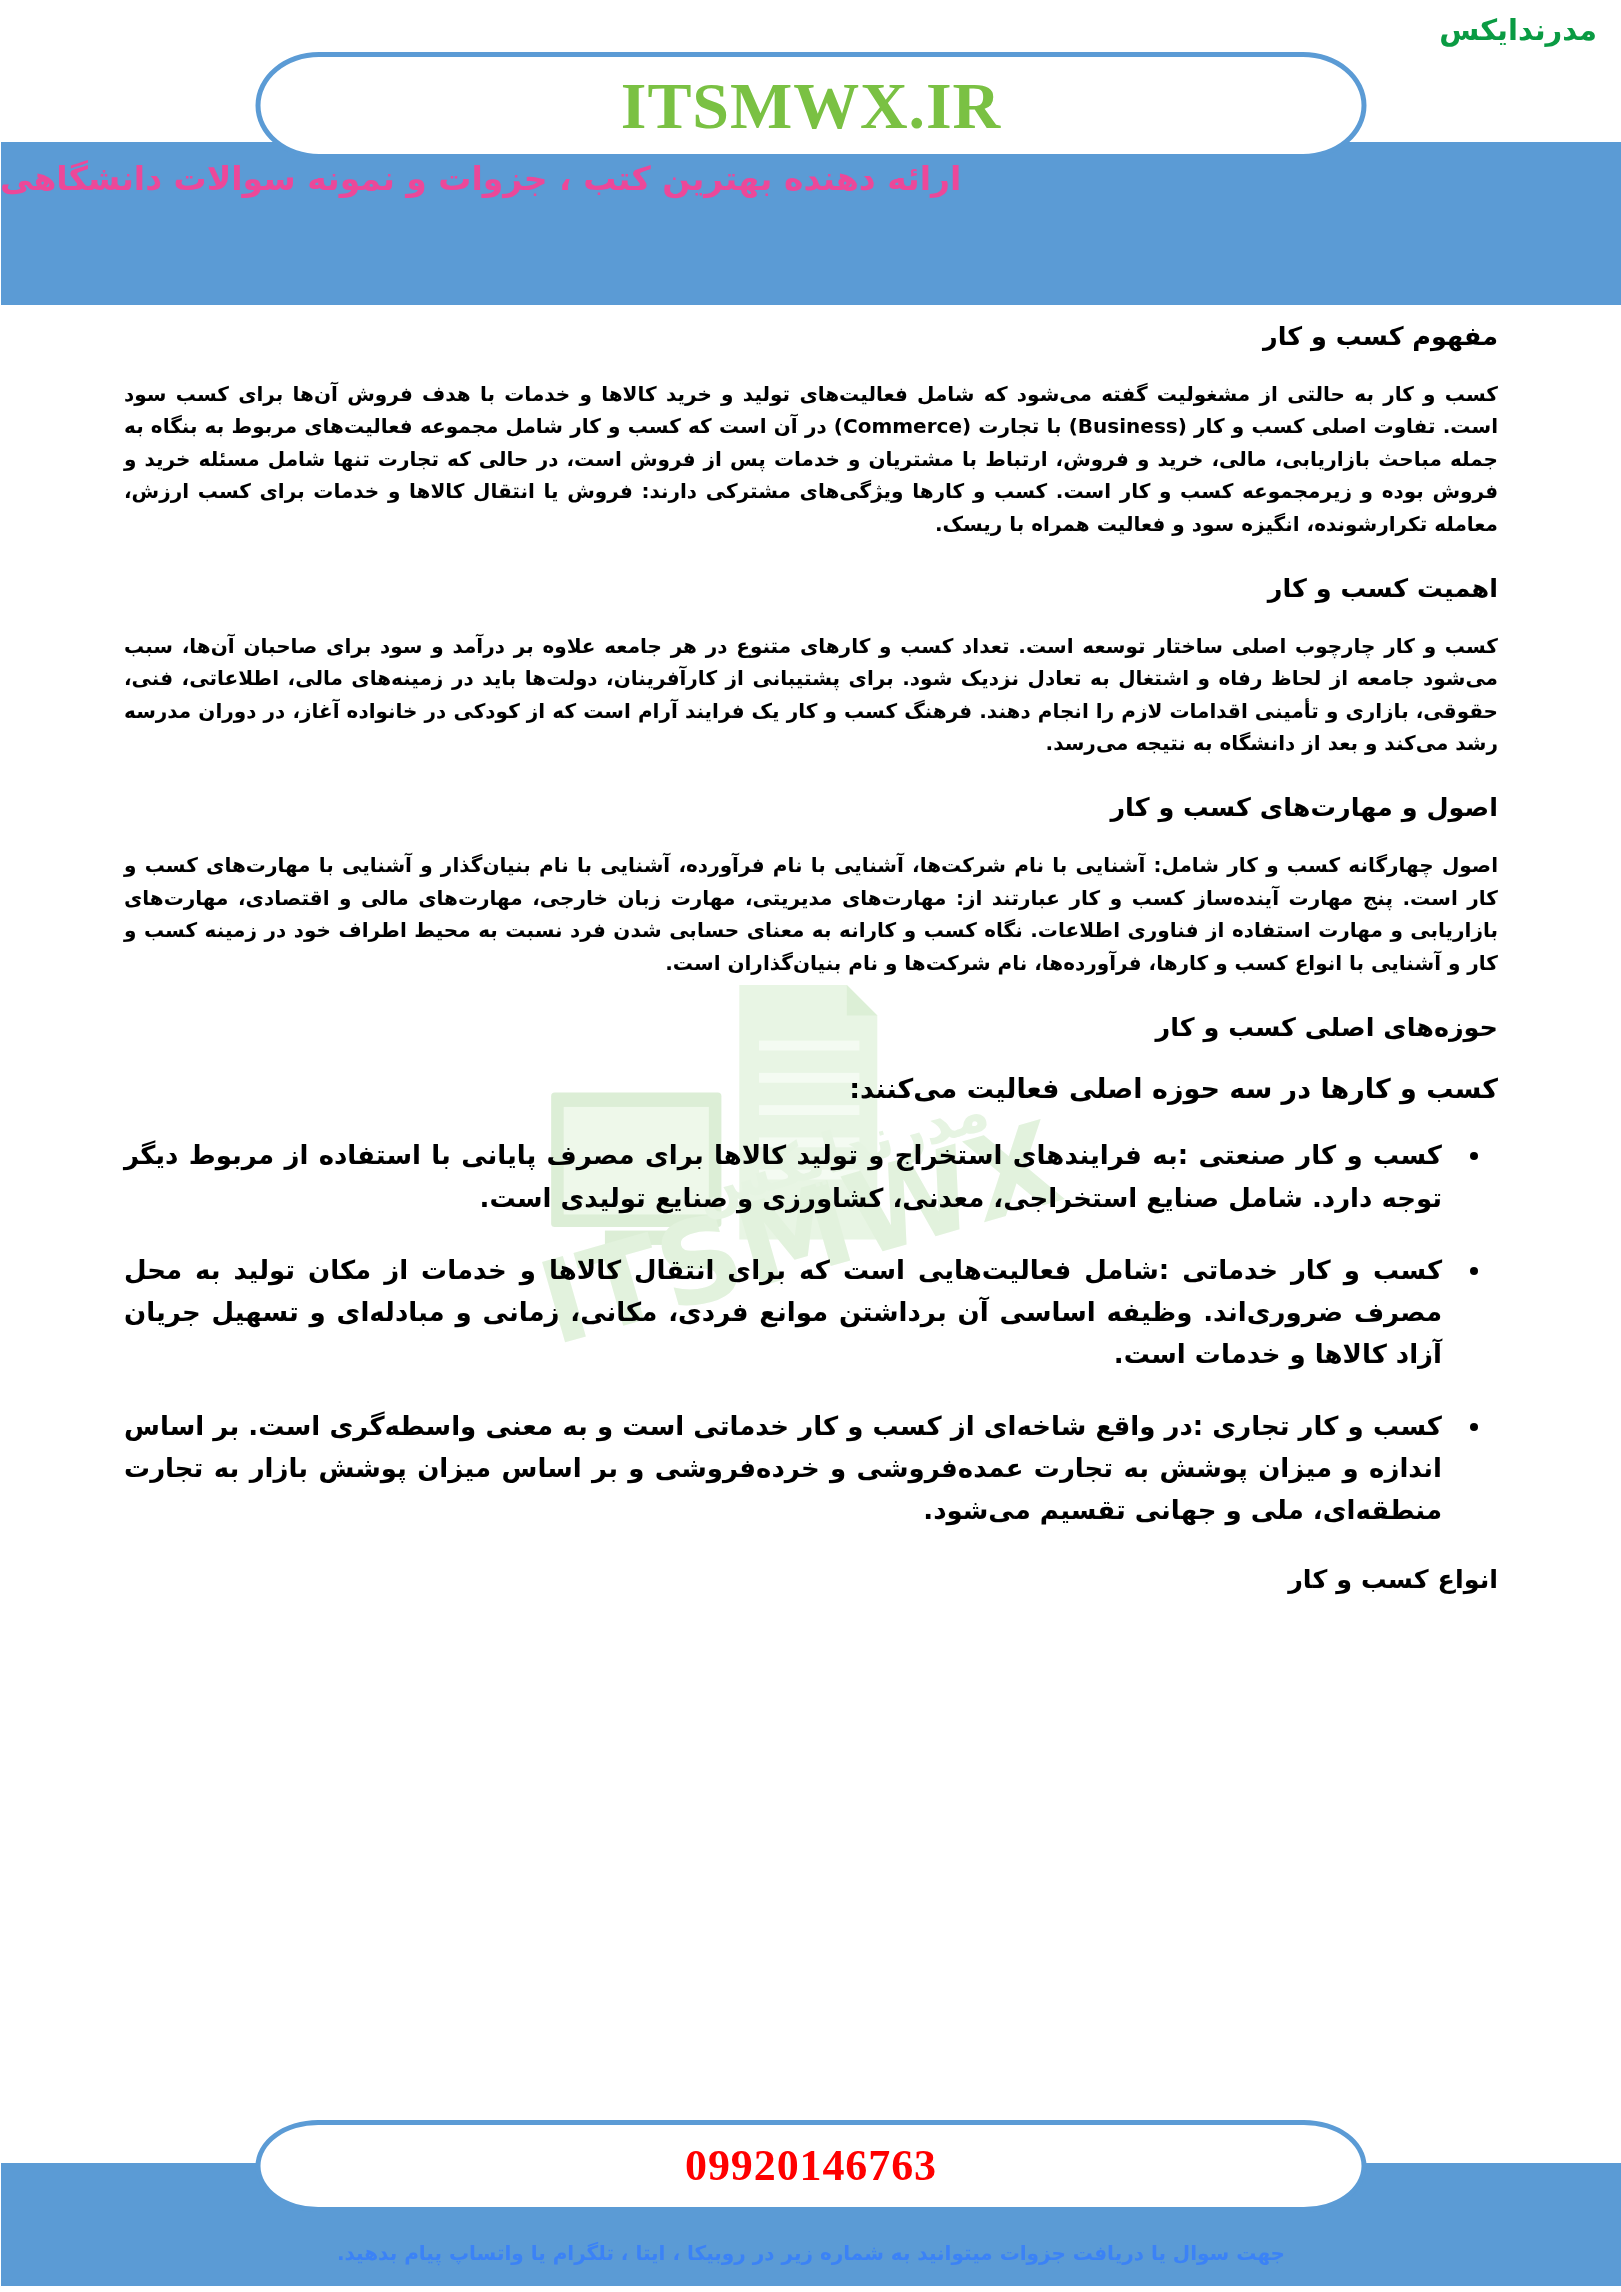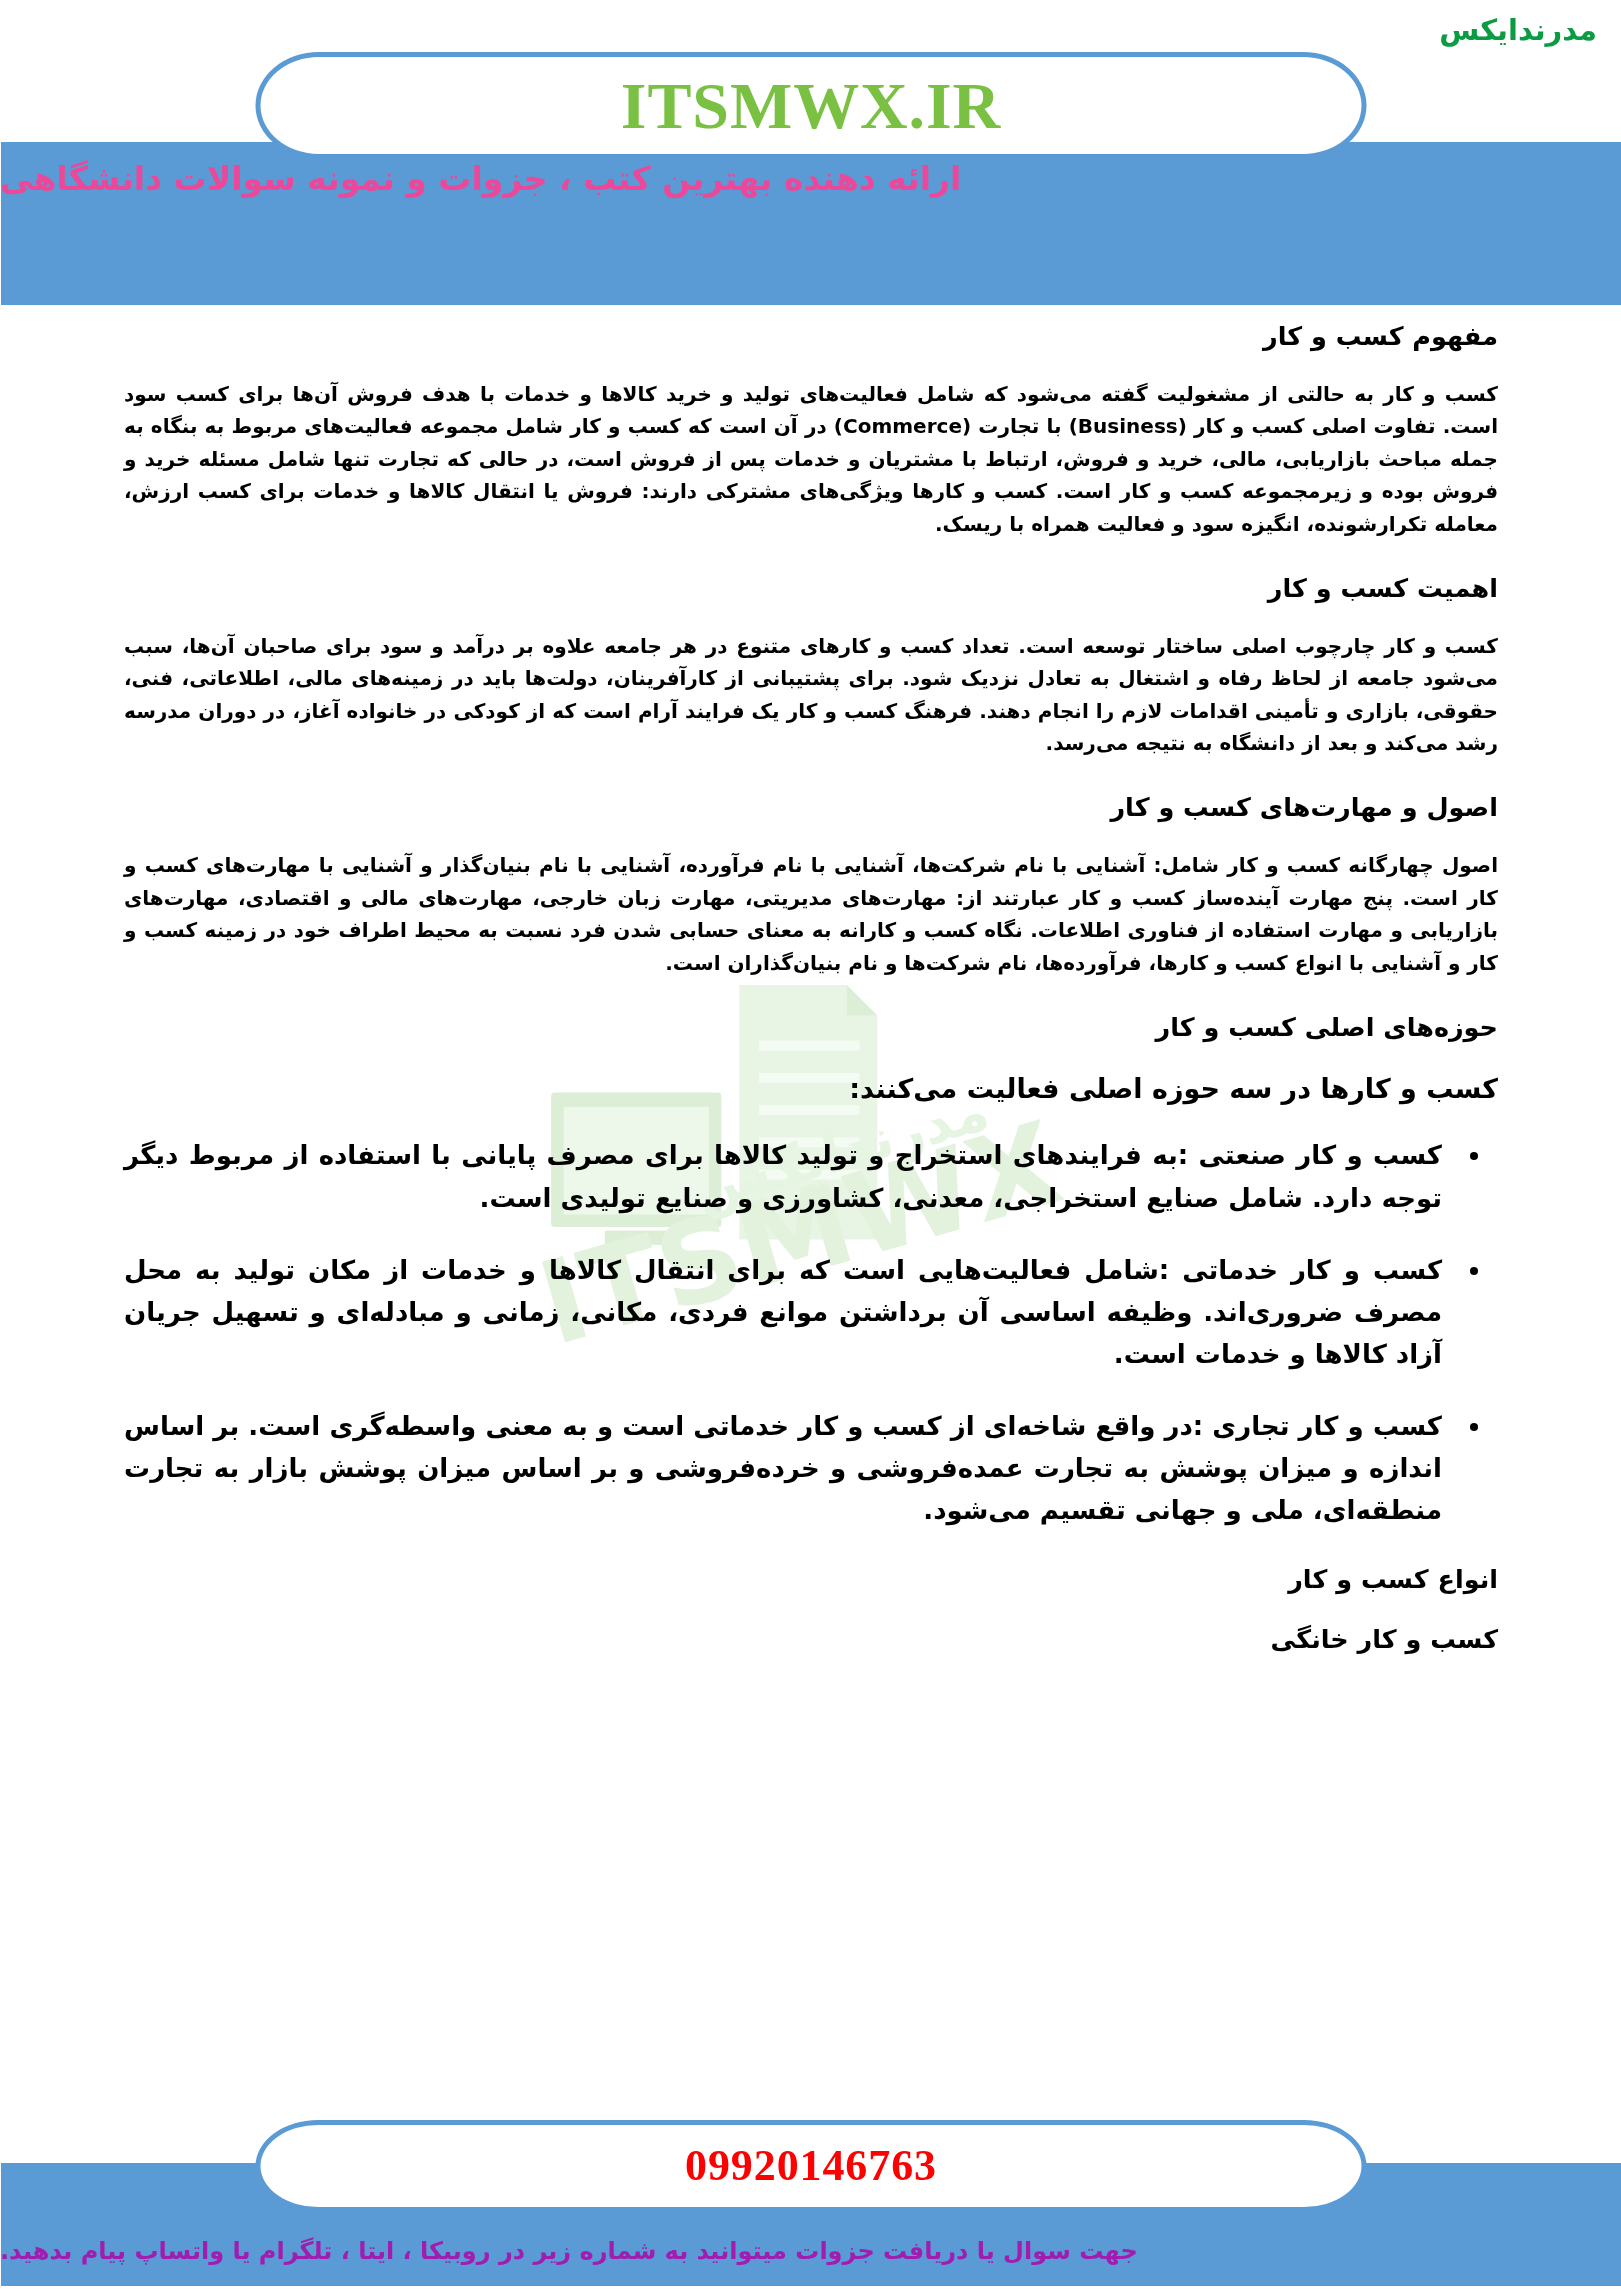--- a/index.html
+++ b/index.html
@@ -181,23 +181,23 @@
     font-size: 44px;
     font-weight: bold;
     font-family: "Liberation Serif", "DejaVu Serif", serif;
     direction: ltr;
     letter-spacing: 0.9px;
   }
   .footer-note {
     position: absolute;
     bottom: 21.5px;
     left: 0; right: 0;
-    text-align: left;
-    color: #a21caf;
-    font-size: 24px;
+    text-align: center;
+    color: #3b82f6;
+    font-size: 20px;
     font-weight: bold;
     direction: rtl;
     white-space: nowrap;
   }
 </style>
 </head>
 <body>
 
 <div class="header-zone">
   <div class="header-blueband"></div>
@@ -245,21 +245,20 @@
   <h2 class="doc-heading">حوزه‌های اصلی کسب و کار</h2>
   <p class="doc-lead">کسب و کارها در سه حوزه اصلی فعالیت می‌کنند:</p>
 
   <ul class="bullet-list">
     <li class="bullet-item">کسب و کار صنعتی :به فرایندهای استخراج و تولید کالاها برای مصرف پایانی با استفاده از مربوط دیگر توجه دارد. شامل صنایع استخراجی، معدنی، کشاورزی و صنایع تولیدی است.</li>
     <li class="bullet-item">کسب و کار خدماتی :شامل فعالیت‌هایی است که برای انتقال کالاها و خدمات از مکان تولید به محل مصرف ضروری‌اند. وظیفه اساسی آن برداشتن موانع فردی، مکانی، زمانی و مبادله‌ای و تسهیل جریان آزاد کالاها و خدمات است.</li>
     <li class="bullet-item">کسب و کار تجاری :در واقع شاخه‌ای از کسب و کار خدماتی است و به معنی واسطه‌گری است. بر اساس اندازه و میزان پوشش به تجارت عمده‌فروشی و خرده‌فروشی و بر اساس میزان پوشش بازار به تجارت منطقه‌ای، ملی و جهانی تقسیم می‌شود.</li>
   </ul>
 
   <h2 class="doc-heading">انواع کسب و کار</h2>
-  <h2 class="doc-heading">کسب و کار خانگی</h2>
 </div>
 
 <div class="footer-zone">
   <div class="footer-blueband"></div>
   <div class="footer-pill">
     <span class="footer-phone">09920146763</span>
   </div>
   <div class="footer-note">جهت سوال یا دریافت جزوات میتوانید به شماره زیر در روبیکا ، ایتا ، تلگرام یا واتساپ پیام بدهید.</div>
 </div>
 

